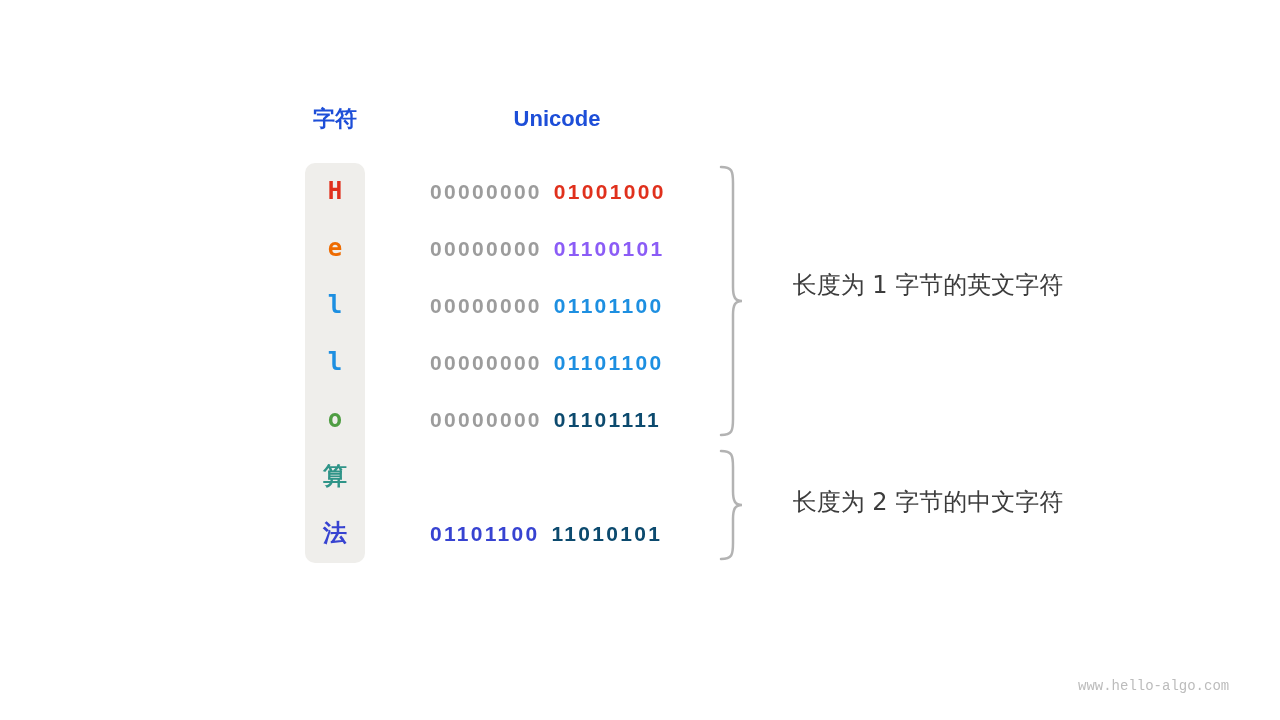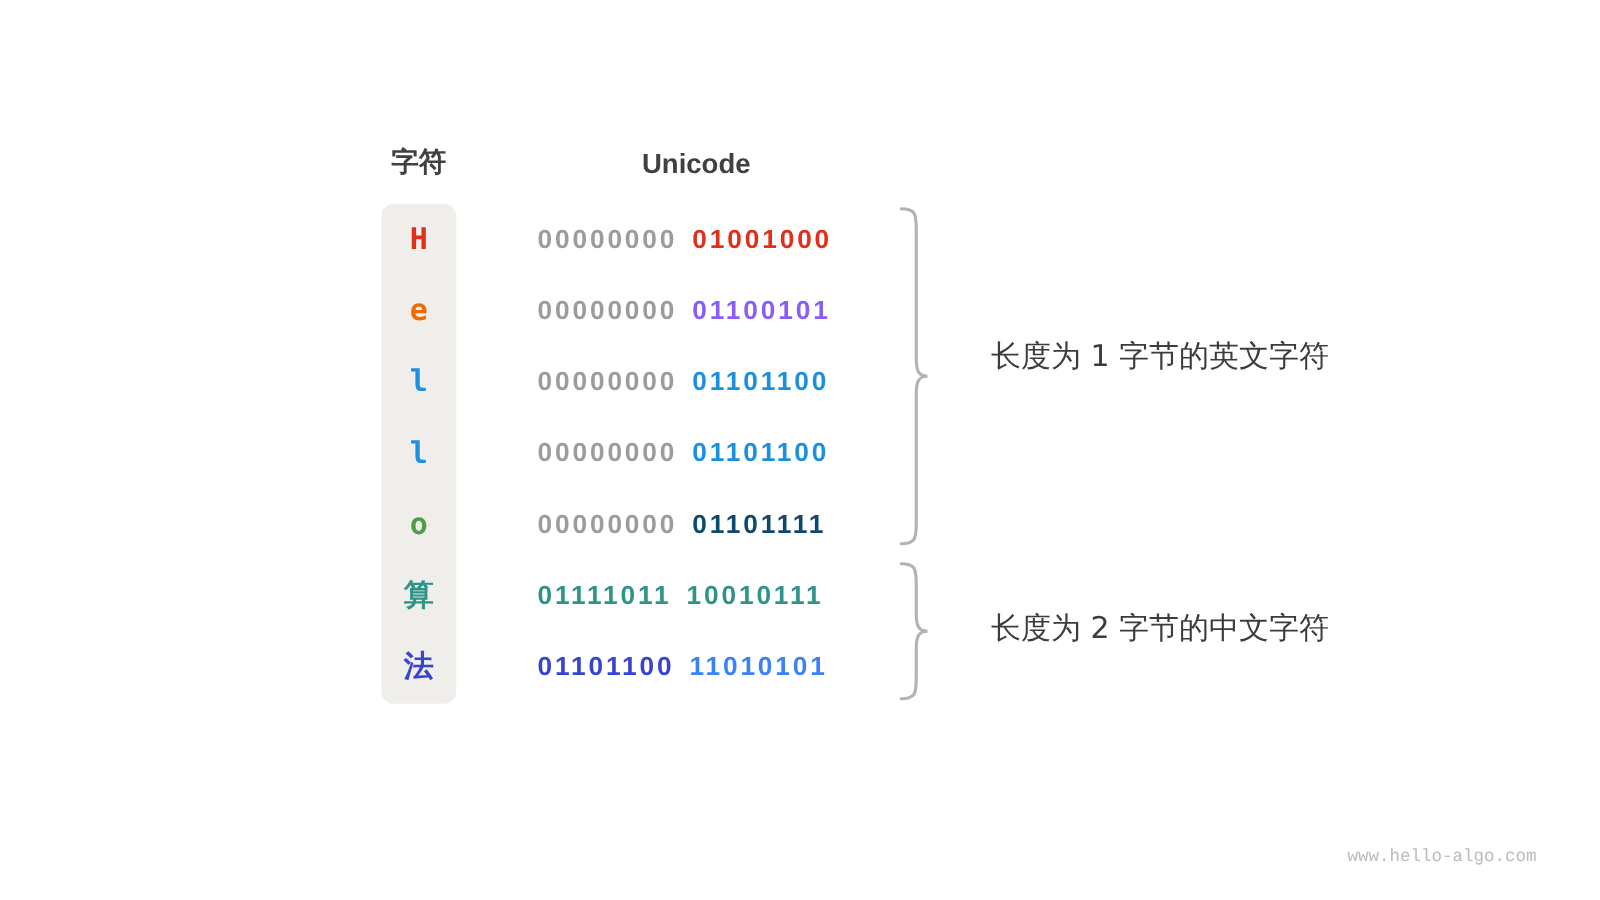--- a/index.html
+++ b/index.html
@@ -4,22 +4,22 @@
 <style>
   html, body { margin: 0; padding: 0; }
   body {
     width: 1280px; height: 720px;
     background: #ffffff;
     position: relative;
     overflow: hidden;
     font-family: "DejaVu Sans", "Liberation Sans", sans-serif;
   }
   .col-header {
-    position: absolute; top: 112px; height: 38px; line-height: 38px;
-    font-weight: bold; font-size: 22px; color: #404040; text-align: center;
+    position: absolute; top: 100px; height: 38px; line-height: 38px;
+    font-weight: bold; font-size: 22px; color: #1d4ed8; text-align: center;
   }
   #char-header { left: 295px; width: 80px; }
   #unicode-header {
     left: 430px; width: 254px;
     font-family: Liberation Sans, sans-serif;
   }
   #char-col-bg {
     position: absolute; left: 305px; top: 163px; width: 60px; height: 400px;
     background: #efeeeb; border-radius: 10px;
   }
@@ -82,28 +82,25 @@
   </div>
 </div>
 <div class="row" style="top:391px">
   <div class="char-cell" style="color: rgb(79, 158, 67);">o</div>
   <div class="bits">
     <span class="byte" style="color: rgb(156, 156, 156);">00000000</span><span class="byte" style="color: #0c4a6e;">01101111</span>
   </div>
 </div>
 <div class="row" style="top:448px">
   <div class="char-cell" style="color: rgb(47, 148, 136);">算</div>
-  <div class="bits">
-    <span class="byte" style="color: rgb(47, 148, 136);">01111011</span><span class="byte" style="color: rgb(47, 148, 136);">10010111</span>
-  </div>
 </div>
 <div class="row" style="top:505px">
   <div class="char-cell" style="color: rgb(55, 67, 209);">法</div>
   <div class="bits">
-    <span class="byte" style="color: rgb(55, 67, 209);">01101100</span><span class="byte" style="color: #3b82f6;">11010101</span>
+    <span class="byte" style="color: rgb(55, 67, 209);">01101100</span><span class="byte" style="color: #0c4a6e;">11010101</span>
   </div>
 </div>
 
 <svg class="brace" style="left:718px; top:165px" width="28" height="274" viewBox="0 0 28 274">
   <path d="M3,2 C14,2 15,6 15,18 L15,122 C15,132 17,136 24,136 C17,136 15,140 15,150 L15,254 C15,266 14,270 3,270" fill="none" stroke="#b3b3b3" stroke-width="2.5" stroke-linecap="round"></path>
 </svg>
 <svg class="brace" style="left:718px; top:449px" width="28" height="114" viewBox="0 0 28 114">
   <path d="M3,2 C14,2 15,6 15,18 L15,42 C15,52 17,56 24,56 C17,56 15,60 15,70 L15,94 C15,106 14,110 3,110" fill="none" stroke="#b3b3b3" stroke-width="2.5" stroke-linecap="round"></path>
 </svg>
 

